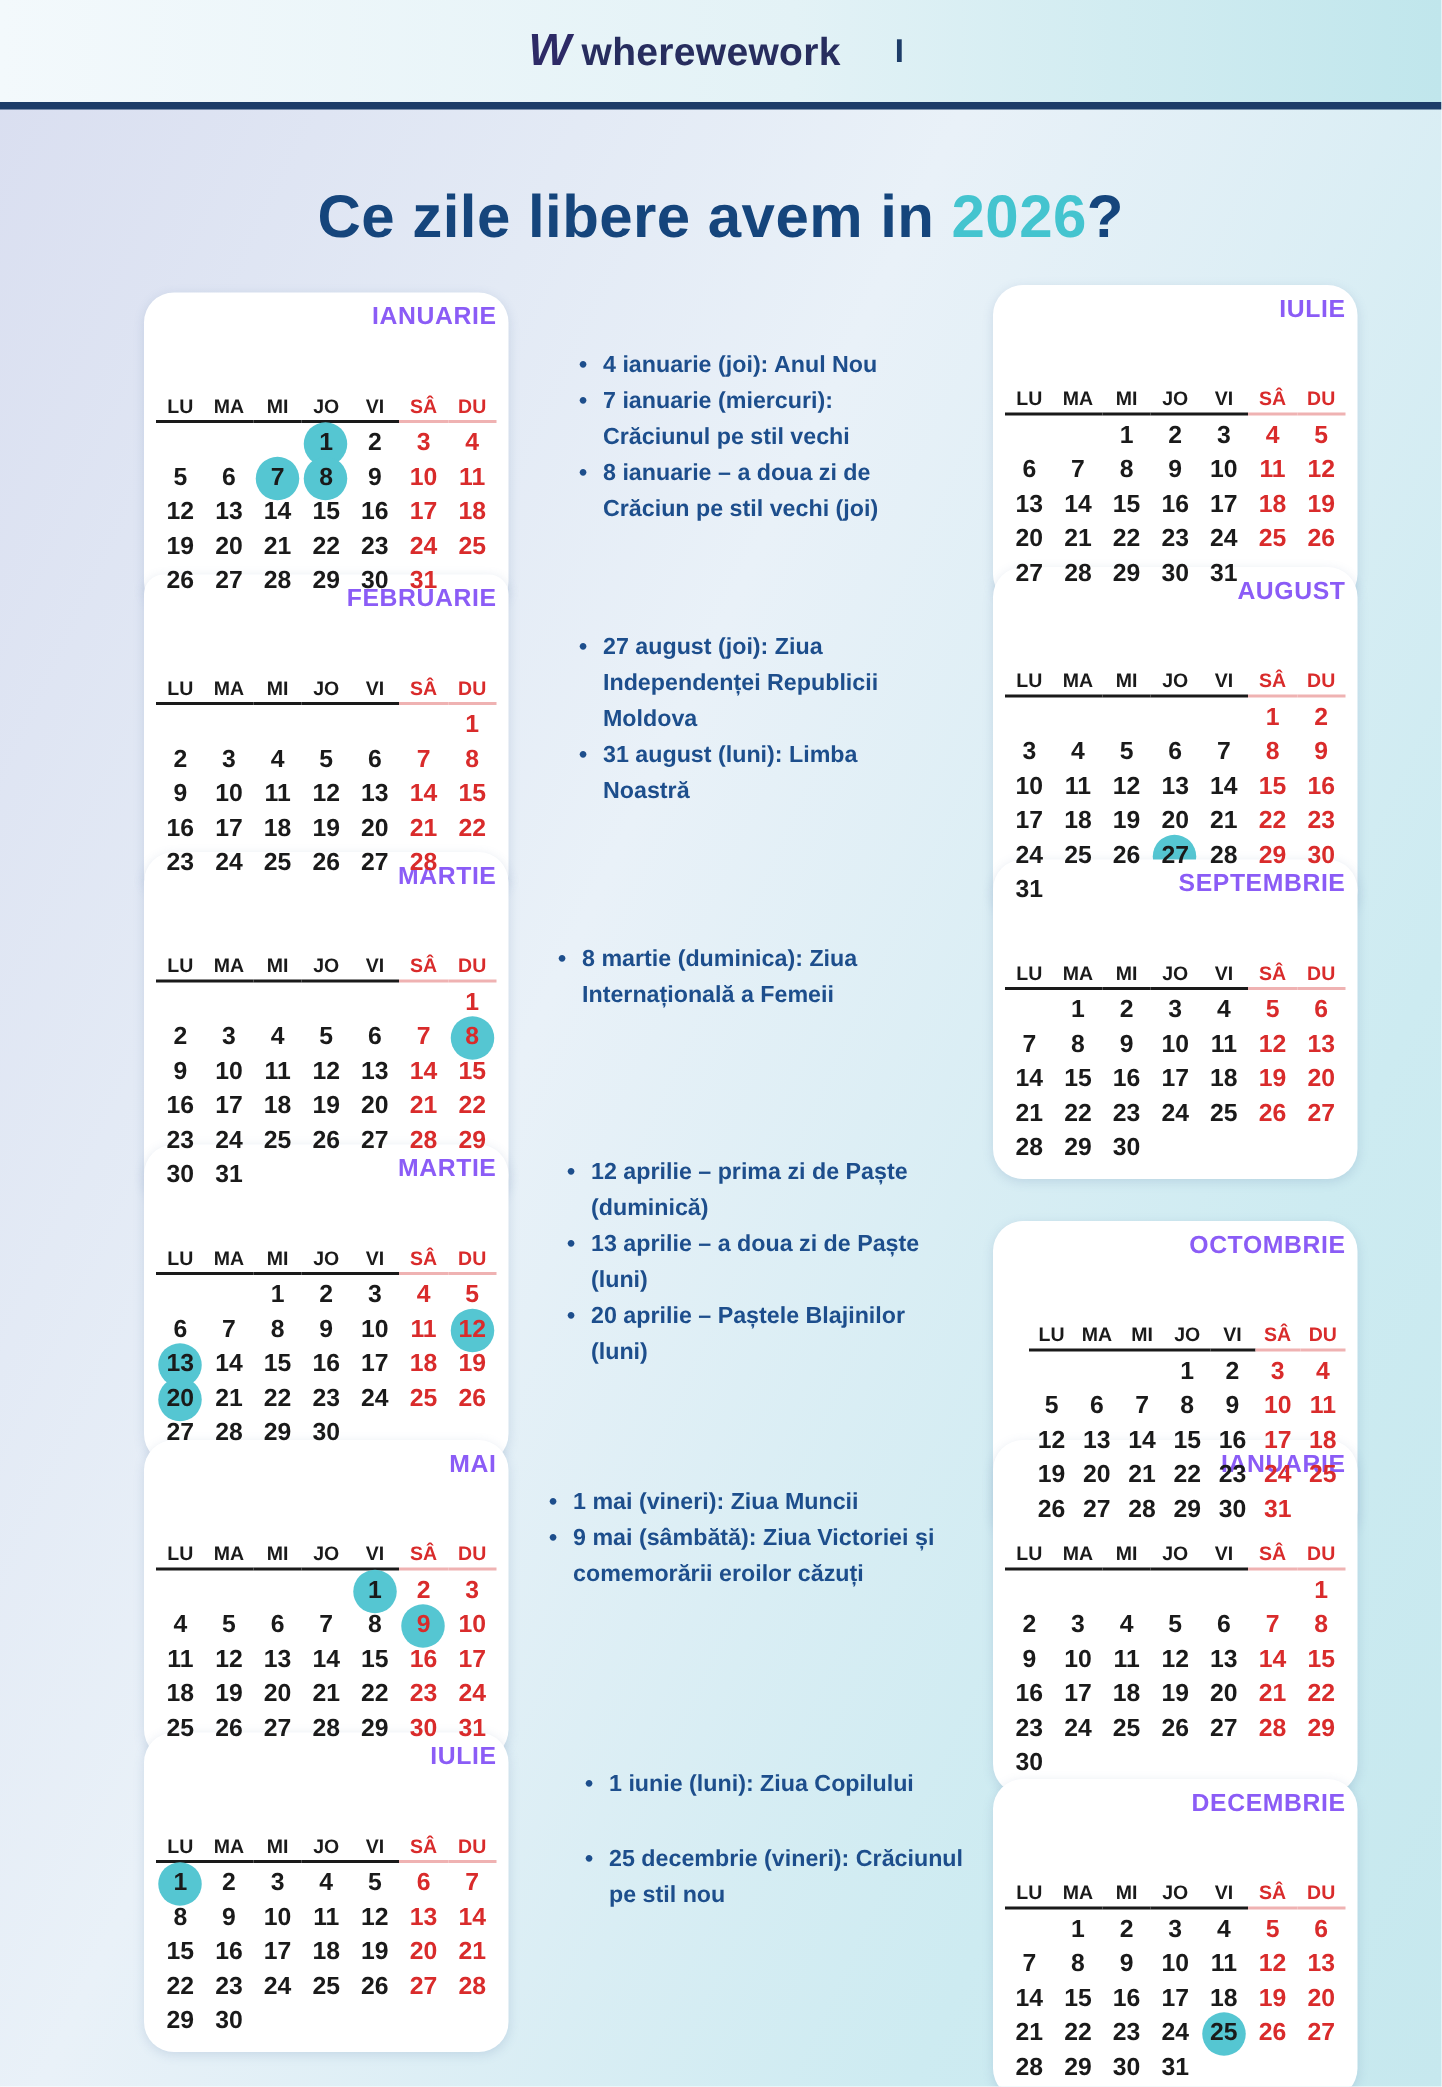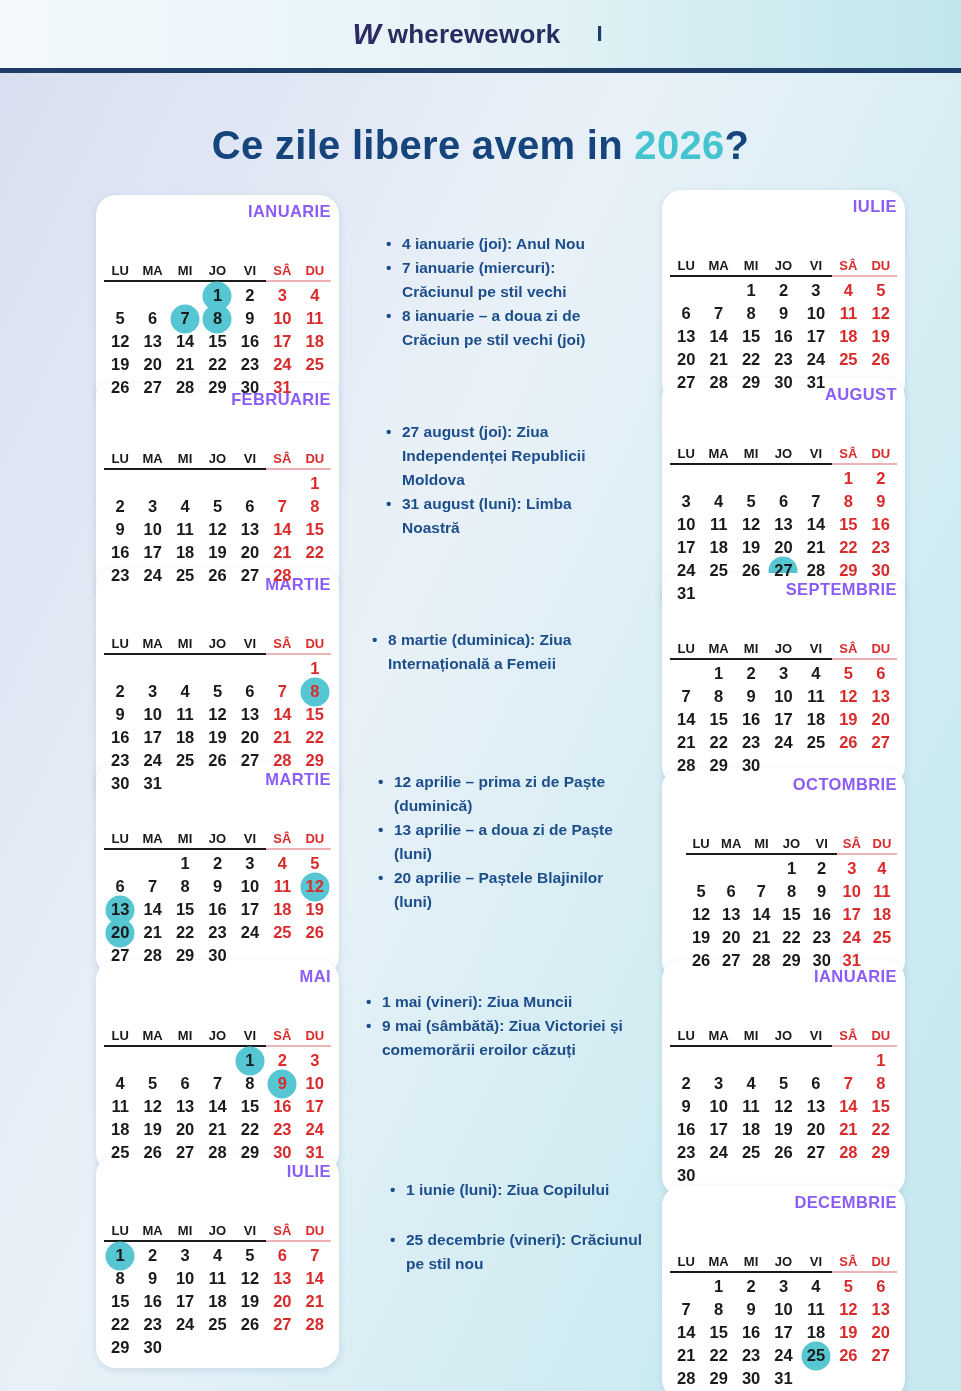--- a/index.html
+++ b/index.html
@@ -1026,21 +1026,21 @@
             <span class="num">28</span>
           </div>
           <div class="day">
             <span class="num">29</span>
           </div>
           <div class="day">
             <span class="num">30</span>
           </div>
         </div>
       </div>
-      <div class="card" style="left: 662px; top: 768px; padding-left: 24px;">
+      <div class="card" style="left: 662px; top: 814px; padding-left: 24px;">
         <div class="m-title">OCTOMBRIE</div>
         <div class="dow-row">
           <div class="dow">LU</div>
           <div class="dow">MA</div>
           <div class="dow">MI</div>
           <div class="dow">JO</div>
           <div class="dow">VI</div>
           <div class="dow we">SÂ</div>
           <div class="dow we">DU</div>
         </div>

